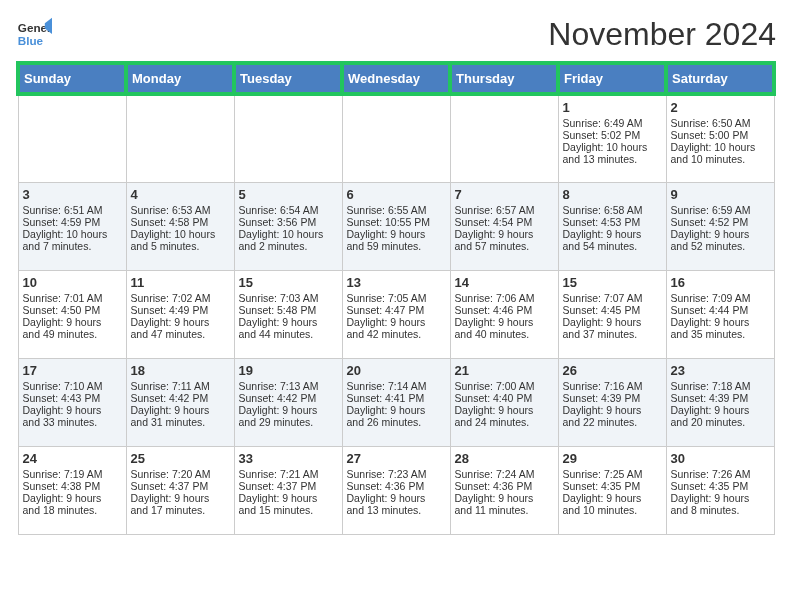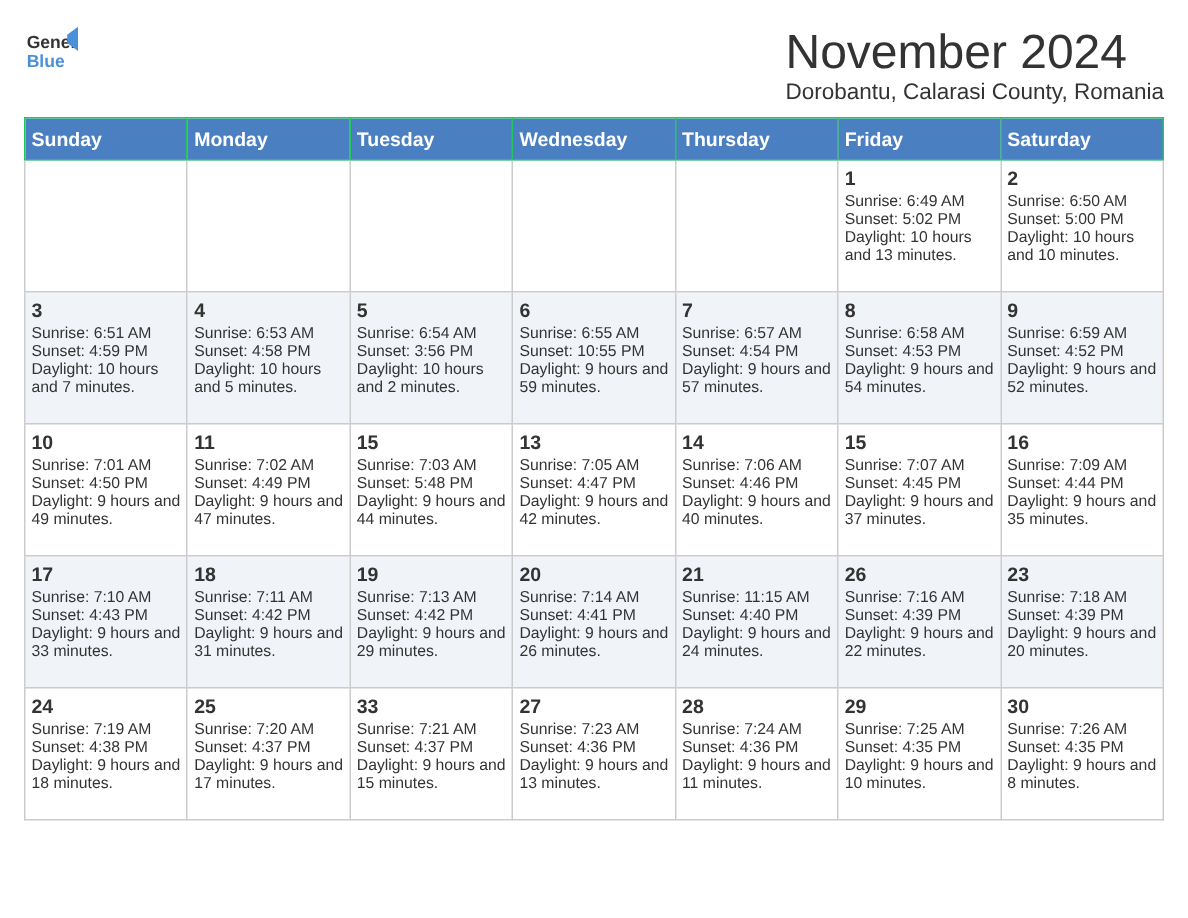--- a/index.html
+++ b/index.html
@@ -19,21 +19,21 @@
     .logo {
       display: flex;
       align-items: center;
       gap: 4px;
     }
     .logo-icon {
       width: 36px;
       height: 36px;
     }
     .title-area {
-      text-align: left;
+      text-align: right;
     }
     .month-title {
       font-size: 32px;
       font-weight: normal;
       color: #333;
     }
     .location-title {
       font-size: 15px;
       color: #333;
     }
@@ -42,21 +42,21 @@
       border-collapse: collapse;
       table-layout: fixed;
     }
     thead tr th {
       background: #4a7fc1;
       color: #fff;
       font-size: 13px;
       font-weight: bold;
       padding: 6px 4px;
       text-align: left;
-      border: 1px solid #22c55e;
+      border: 4px solid #22c55e;
     }
     tbody tr td {
       vertical-align: top;
       border: 1px solid #ccc;
       padding: 4px;
       font-size: 10.5px;
       color: #333;
       height: 88px;
     }
     tbody tr:nth-child(odd) td {
@@ -81,21 +81,20 @@
 <div class="header-area">
   <div class="logo">
     <svg class="logo-icon" viewBox="0 0 40 40" xmlns="http://www.w3.org/2000/svg">
       <text x="2" y="18" font-size="13" font-weight="bold" fill="#333">General</text>
       <text x="2" y="32" font-size="13" font-weight="bold" fill="#4a90d9">Blue</text>
       <polygon points="32,8 40,2 40,20 32,14" fill="#4a90d9"></polygon>
     </svg>
   </div>
   <div class="title-area">
     <div class="month-title">November 2024</div>
-    <div class="location-title">Dorobantu, Calarasi County, Romania</div>
   </div>
 </div>
 
 <table>
   <thead>
     <tr>
     <th>Sunday</th>
         <th>Monday</th>
         <th>Tuesday</th>
         <th>Wednesday</th>
@@ -232,21 +231,21 @@
           <div>Daylight: 9 hours and 29 minutes.</div>
         </td>
         <td>
           <span class="day-number">20</span>
           <div>Sunrise: 7:14 AM</div>
           <div>Sunset: 4:41 PM</div>
           <div>Daylight: 9 hours and 26 minutes.</div>
         </td>
         <td>
           <span class="day-number">21</span>
-          <div>Sunrise: 11:15 AM</div>
+          <div>Sunrise: 7:00 AM</div>
           <div>Sunset: 4:40 PM</div>
           <div>Daylight: 9 hours and 24 minutes.</div>
         </td>
         <td>
           <span class="day-number">26</span>
           <div>Sunrise: 7:16 AM</div>
           <div>Sunset: 4:39 PM</div>
           <div>Daylight: 9 hours and 22 minutes.</div>
         </td>
         <td>

